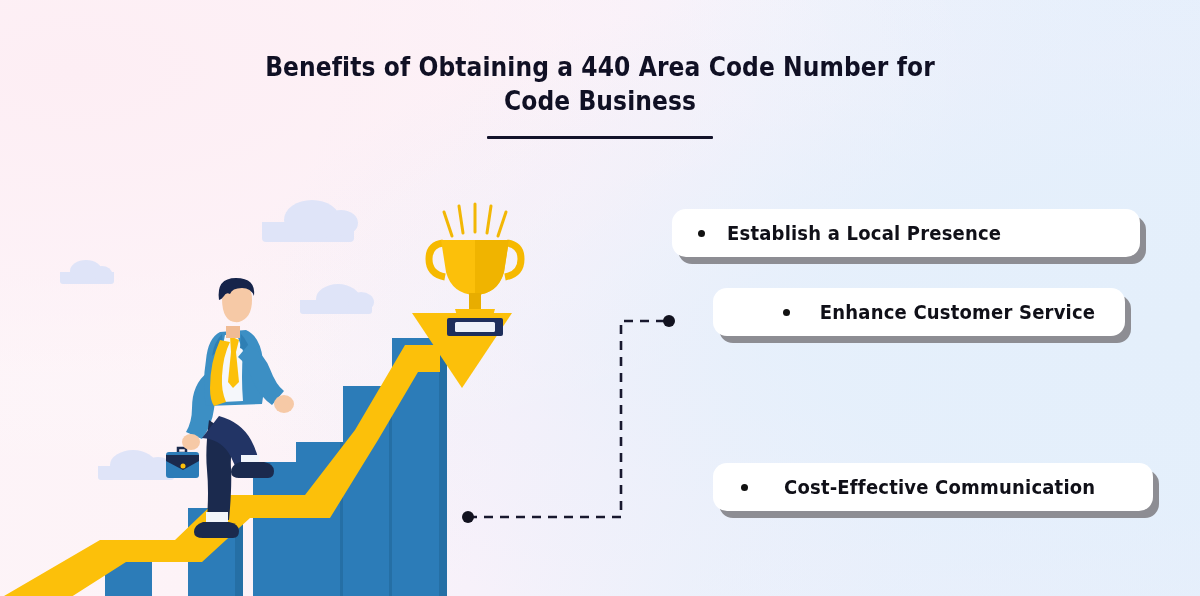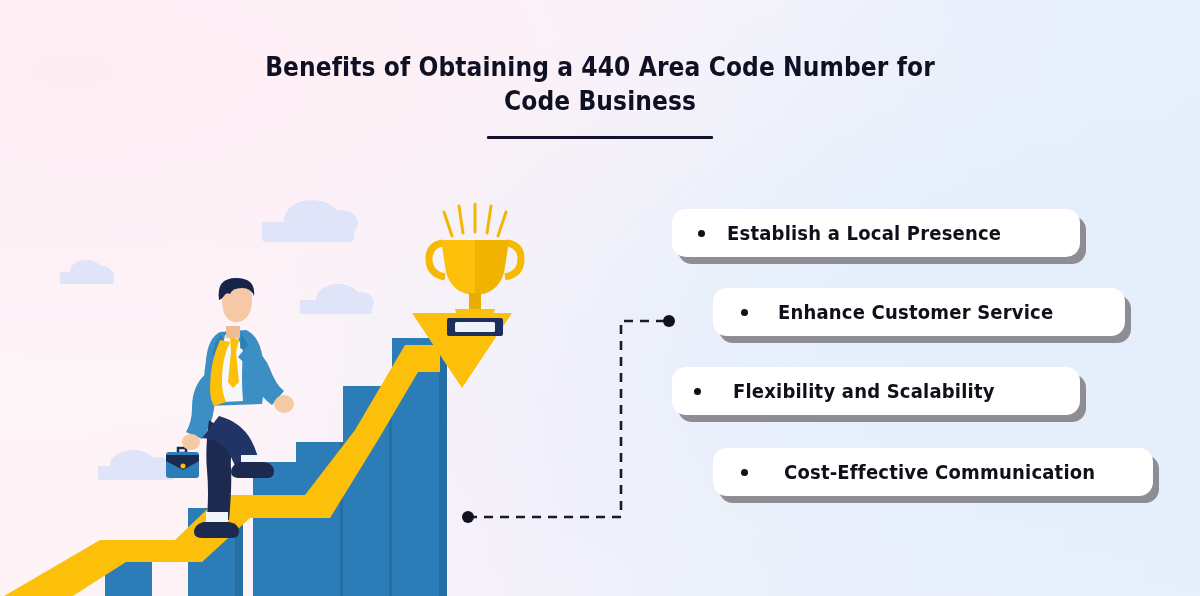--- a/index.html
+++ b/index.html
@@ -65,27 +65,27 @@
   }
   .card .bullet{
     display:inline-block;width:7px;height:7px;border-radius:50%;
     background:#111;flex:0 0 auto;
   }
   .card .card-label{
     font-family:"DejaVu Sans Condensed","Liberation Sans Narrow","Liberation Sans",sans-serif;
     font-size:20px;font-weight:600;color:#101018;white-space:nowrap;
     letter-spacing:0.2px;
   }
-  .card.c1{left:672px;top:209px;width:408px;padding-left:26px;}
+  .card.c1{left:672px;top:209px;width:468px;padding-left:26px;}
   .card.c1 .card-label{margin-left:22px;}
-  .card.c2{left:713px;top:288px;width:412px;padding-left:28px;}
+  .card.c2{left:713px;top:288px;width:412px;padding-left:40px;justify-content:center;}
   .card.c2 .card-label{margin-left:30px;}
   .card.c3{left:672px;top:367px;width:408px;padding-left:22px;}
   .card.c3 .card-label{margin-left:32px;}
-  .card.c4{left:713px;top:448px;width:440px;padding-left:28px;}
+  .card.c4{left:713px;top:463px;width:440px;padding-left:28px;}
   .card.c4 .card-label{margin-left:36px;}
 </style>
 </head>
 <body>
 
 <div id="stage">
 
   <div class="cloud c4"></div>
   <div class="cloud c1"></div>
   <div class="cloud c2"></div>
@@ -197,23 +197,19 @@
   <div class="card c1">
     <span class="bullet"></span>
     <span class="card-label">Establish a Local Presence</span>
   </div>
 
   <div class="card c2">
     <span class="bullet"></span>
     <span class="card-label">Enhance Customer Service</span>
   </div>
 
-  <div class="card c3">
-    <span class="bullet"></span>
-    <span class="card-label">Flexibility and Scalability</span>
-  </div>
 
   <div class="card c4">
     <span class="bullet"></span>
     <span class="card-label">Cost-Effective Communication</span>
   </div>
 
 </div>
 
 </body></html>

